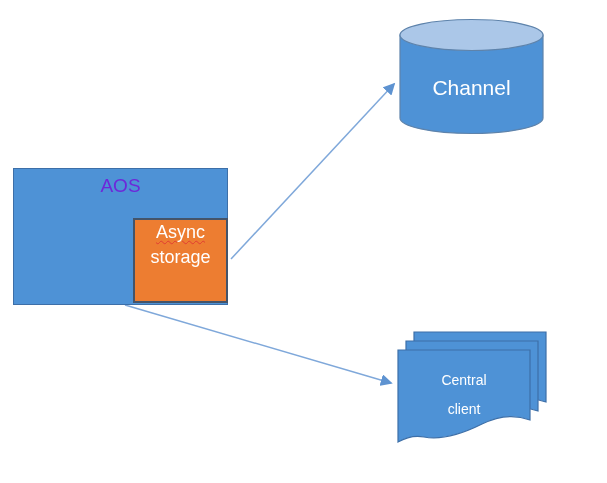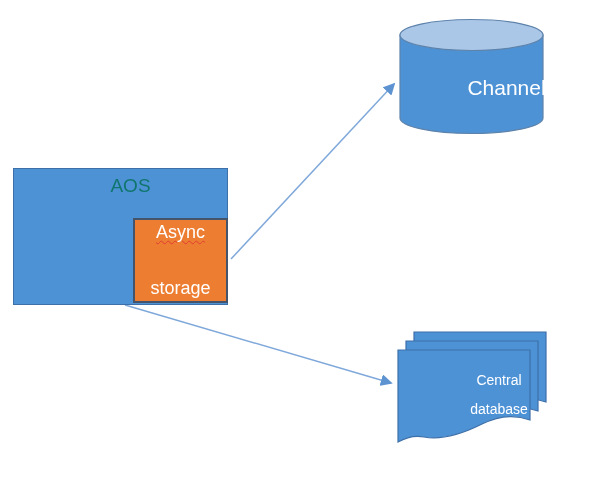--- a/index.html
+++ b/index.html
@@ -14,37 +14,37 @@
   
   .aos-box{
     position:absolute;
     left:13px;top:168px;width:215px;height:137px;
     background:#4e92d6;
     border:1px solid #3d6fa8;
     box-sizing:border-box;
   }
   .aos-label{
     position:absolute;
-    left:23px;top:174px;width:215px;
+    left:13px;top:174px;width:215px;
     text-align:center;
-    color:#0f766e;
+    color:#6d28d9;
     font-size:19px;
     line-height:24px;
   }
   
   .async-box{
     position:absolute;
     left:133px;top:218px;width:95px;height:85px;
     background:#ed7d31;
     border:2px solid #44546a;
     box-sizing:border-box;
     display:flex;
     flex-direction:column;
     align-items:center;
-    justify-content:space-between;
+    justify-content:flex-start;
   }
   .async-box span{
     color:#ffffff;
     font-size:18px;
     line-height:25px;
     display:block;
     text-align:center;
   }
   .misspelled{
     text-decoration-line:underline;
@@ -56,21 +56,20 @@
   
   .shape-label{
     position:absolute;
     display:flex;
     flex-direction:column;
     align-items:center;
     justify-content:center;
     color:#ffffff;
     text-align:center;
     pointer-events:none;
-    margin-left:35px;
   }
   .db-label{
     left:400px;top:44px;width:143px;height:88px;
     font-size:21px;line-height:28px;
   }
   .storage-label{
     left:398px;top:350px;width:132px;height:90px;
     font-size:14px;line-height:29px;
   }
 </style>
@@ -109,16 +108,16 @@
     <span class="misspelled">Async</span>
     <span>storage</span>
   </div>
 
   <div class="shape-label db-label">
     <span>Channel</span>
   </div>
 
   <div class="shape-label storage-label">
     <span>Central</span>
-    <span>database</span>
+    <span>client</span>
   </div>
 
 </div>
 
 </body></html>

